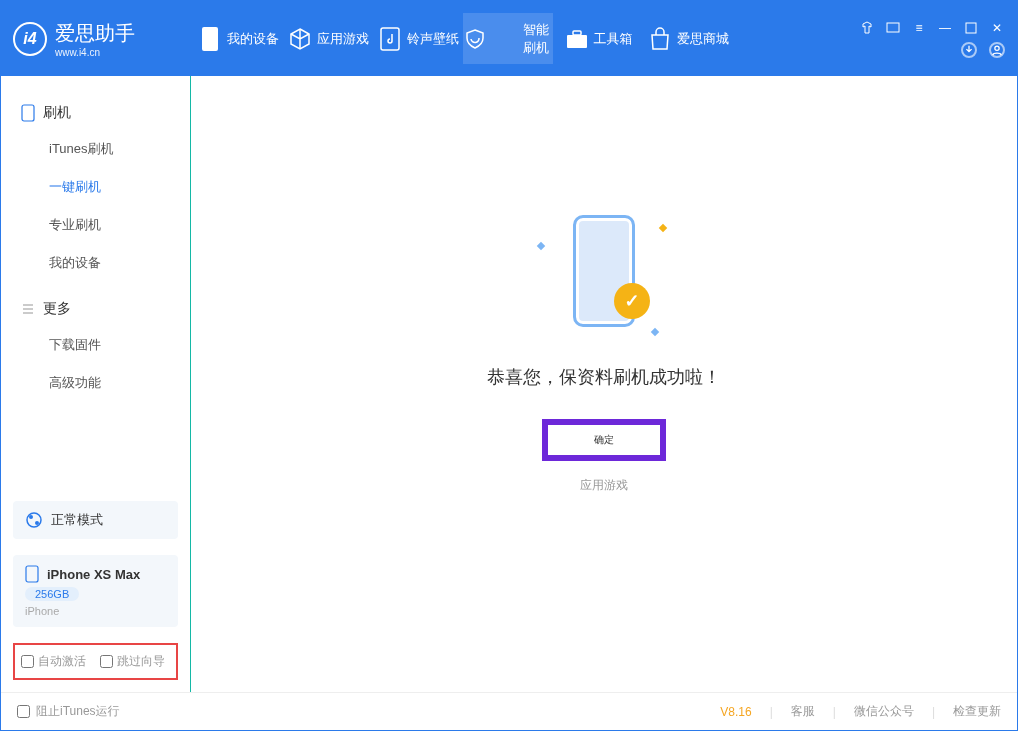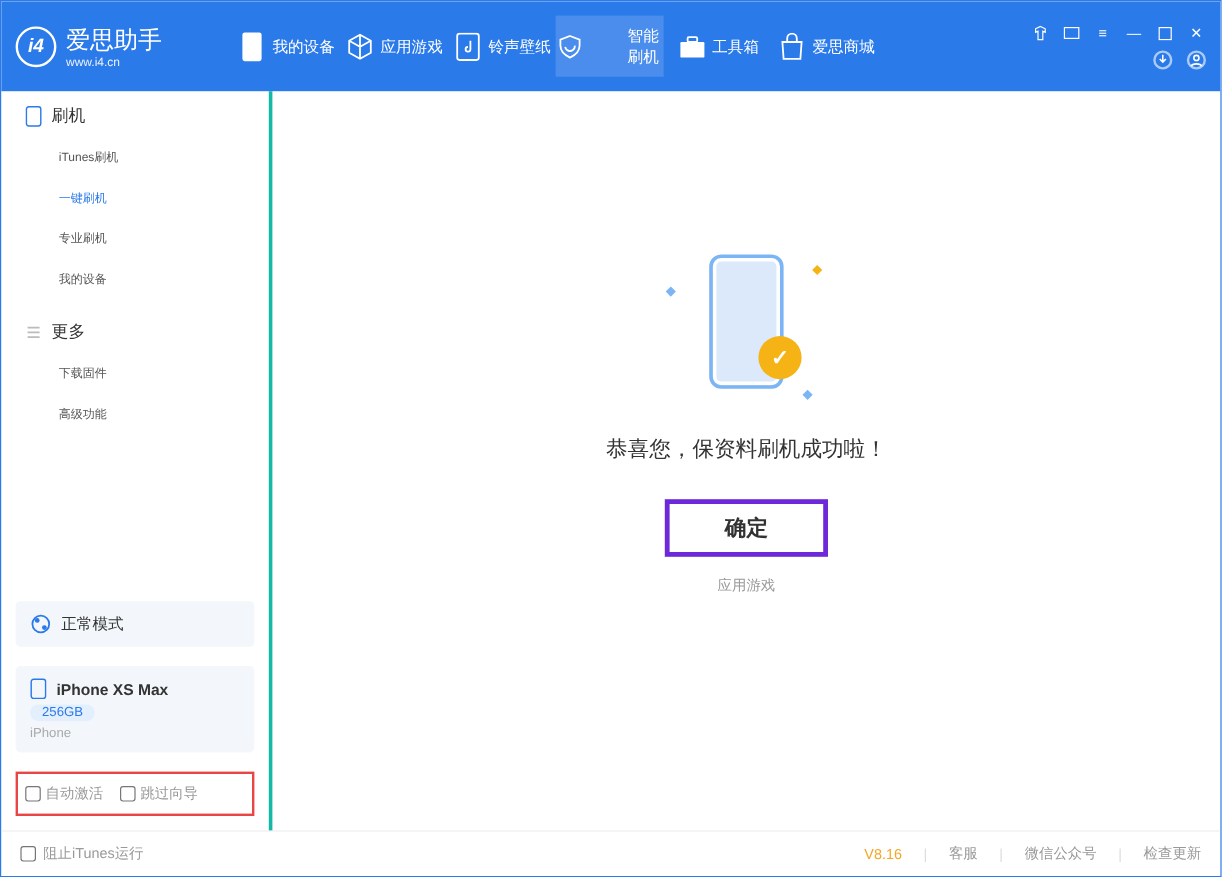--- a/index.html
+++ b/index.html
@@ -11,43 +11,43 @@
 .logo-txt-en { font-size: 10px; opacity: 0.9; }
 .tabs { display: flex; height: 100%; }
 .tab { width: 90px; display: flex; align-items: center; justify-content: center; gap: 4px; font-size: 13px; cursor: pointer; }
 .tab.active { background: rgba(255,255,255,0.15); gap: 36px; }
 .tab-icon { width: 26px; height: 26px; display: flex; align-items: center; justify-content: center; }
 .winctrl { margin-left: auto; display: flex; flex-direction: column; align-items: flex-end; gap: 6px; }
 .winctrl-row { display: flex; gap: 10px; }
 .winctrl-row span { width: 16px; height: 16px; display: flex; align-items: center; justify-content: center; cursor: pointer; font-size: 12px; }
 .circ-btn { width: 30px; height: 30px; border: 2px solid rgba(255,255,255,0.6); border-radius: 50%; display: flex; align-items: center; justify-content: center; }
 .body { display: flex; height: 616px; }
-.sidebar { width: 226px; border-right: 3px solid #14b8a6; display: flex; flex-direction: column; padding-top: 4px; }
+.sidebar { width: 190px; border-right: 1px solid #14b8a6; display: flex; flex-direction: column; padding-top: 20px; }
 .side-group { padding: 8px 20px; font-size: 14px; color: #333; display: flex; align-items: center; gap: 8px; }
-.side-item { padding: 10px 20px 10px 48px; font-size: 10px; color: #555; cursor: pointer; }
+.side-item { padding: 10px 20px 10px 48px; font-size: 13px; color: #555; cursor: pointer; }
 .side-item.active { color: #2b7aea; }
 .side-spacer { flex: 1; }
 .device-card { margin: 8px 12px; background: #f3f7fb; border-radius: 4px; padding: 10px 12px; font-size: 13px; color: #333; }
 .device-card .badge { display: inline-block; background: #e3effc; color: #2b7aea; border-radius: 10px; padding: 1px 10px; font-size: 11px; margin-top: 4px; }
 .device-card .sub { color: #aaa; font-size: 11px; margin-top: 4px; }
 .device-row { display: flex; align-items: center; gap: 8px; }
 .mode-card { margin: 8px 12px; background: #f3f7fb; border-radius: 4px; padding: 10px 12px; font-size: 13px; color: #333; display: flex; align-items: center; gap: 8px; }
 .opts-box { margin: 8px 12px 12px; border: 2px solid #e84545; padding: 8px 6px; display: flex; gap: 14px; align-items: center; font-size: 12px; color: #999; }
 .opts-box label { display: flex; align-items: center; gap: 4px; }
 .opts-box input { width: 13px; height: 13px; }
 .main { flex: 1; display: flex; flex-direction: column; align-items: center; justify-content: center; padding-bottom: 60px; }
 .phone-ill { position: relative; width: 120px; height: 120px; margin-bottom: 30px; }
 .phone { width: 62px; height: 112px; border: 3px solid #7cb5f4; border-radius: 10px; background: #dce9fa; box-shadow: inset 0 0 0 3px #fff; margin: 0 auto; }
 .check-badge { position: absolute; right: 14px; bottom: 16px; width: 36px; height: 36px; background: #f5b315; border-radius: 50%; display: flex; align-items: center; justify-content: center; color: #fff; font-size: 18px; font-weight: bold; }
 .spark { position: absolute; width: 6px; height: 6px; background: #7cb5f4; transform: rotate(45deg); }
 .spark.s1 { left: -6px; top: 28px; }
 .spark.s2 { right: -2px; top: 10px; background: #f5b315; }
 .spark.s3 { right: 6px; bottom: 0px; }
 .msg { font-size: 18px; color: #333; margin-bottom: 30px; }
-.ok-btn { border: 4px solid #6d28d9; background: #fff; padding: 8px 46px; font-size: 18px; color: #333; cursor: pointer; margin-bottom: 16px; font-weight: bold; }
+.ok-btn { border: 6px solid #6d28d9; background: #fff; padding: 8px 46px; font-size: 10px; color: #333; cursor: pointer; margin-bottom: 16px; }
 .log-link { font-size: 12px; color: #999; cursor: pointer; }
 .footer { height: 38px; border-top: 1px solid #eee; display: flex; align-items: center; padding: 0 16px; font-size: 12px; color: #999; }
 .footer .f-left { display: flex; align-items: center; gap: 6px; }
 .footer .f-right { margin-left: auto; display: flex; align-items: center; gap: 18px; }
 .f-sep { color: #ddd; }
 svg { display: block; }
 </style>
 </head>
 <body>
 

